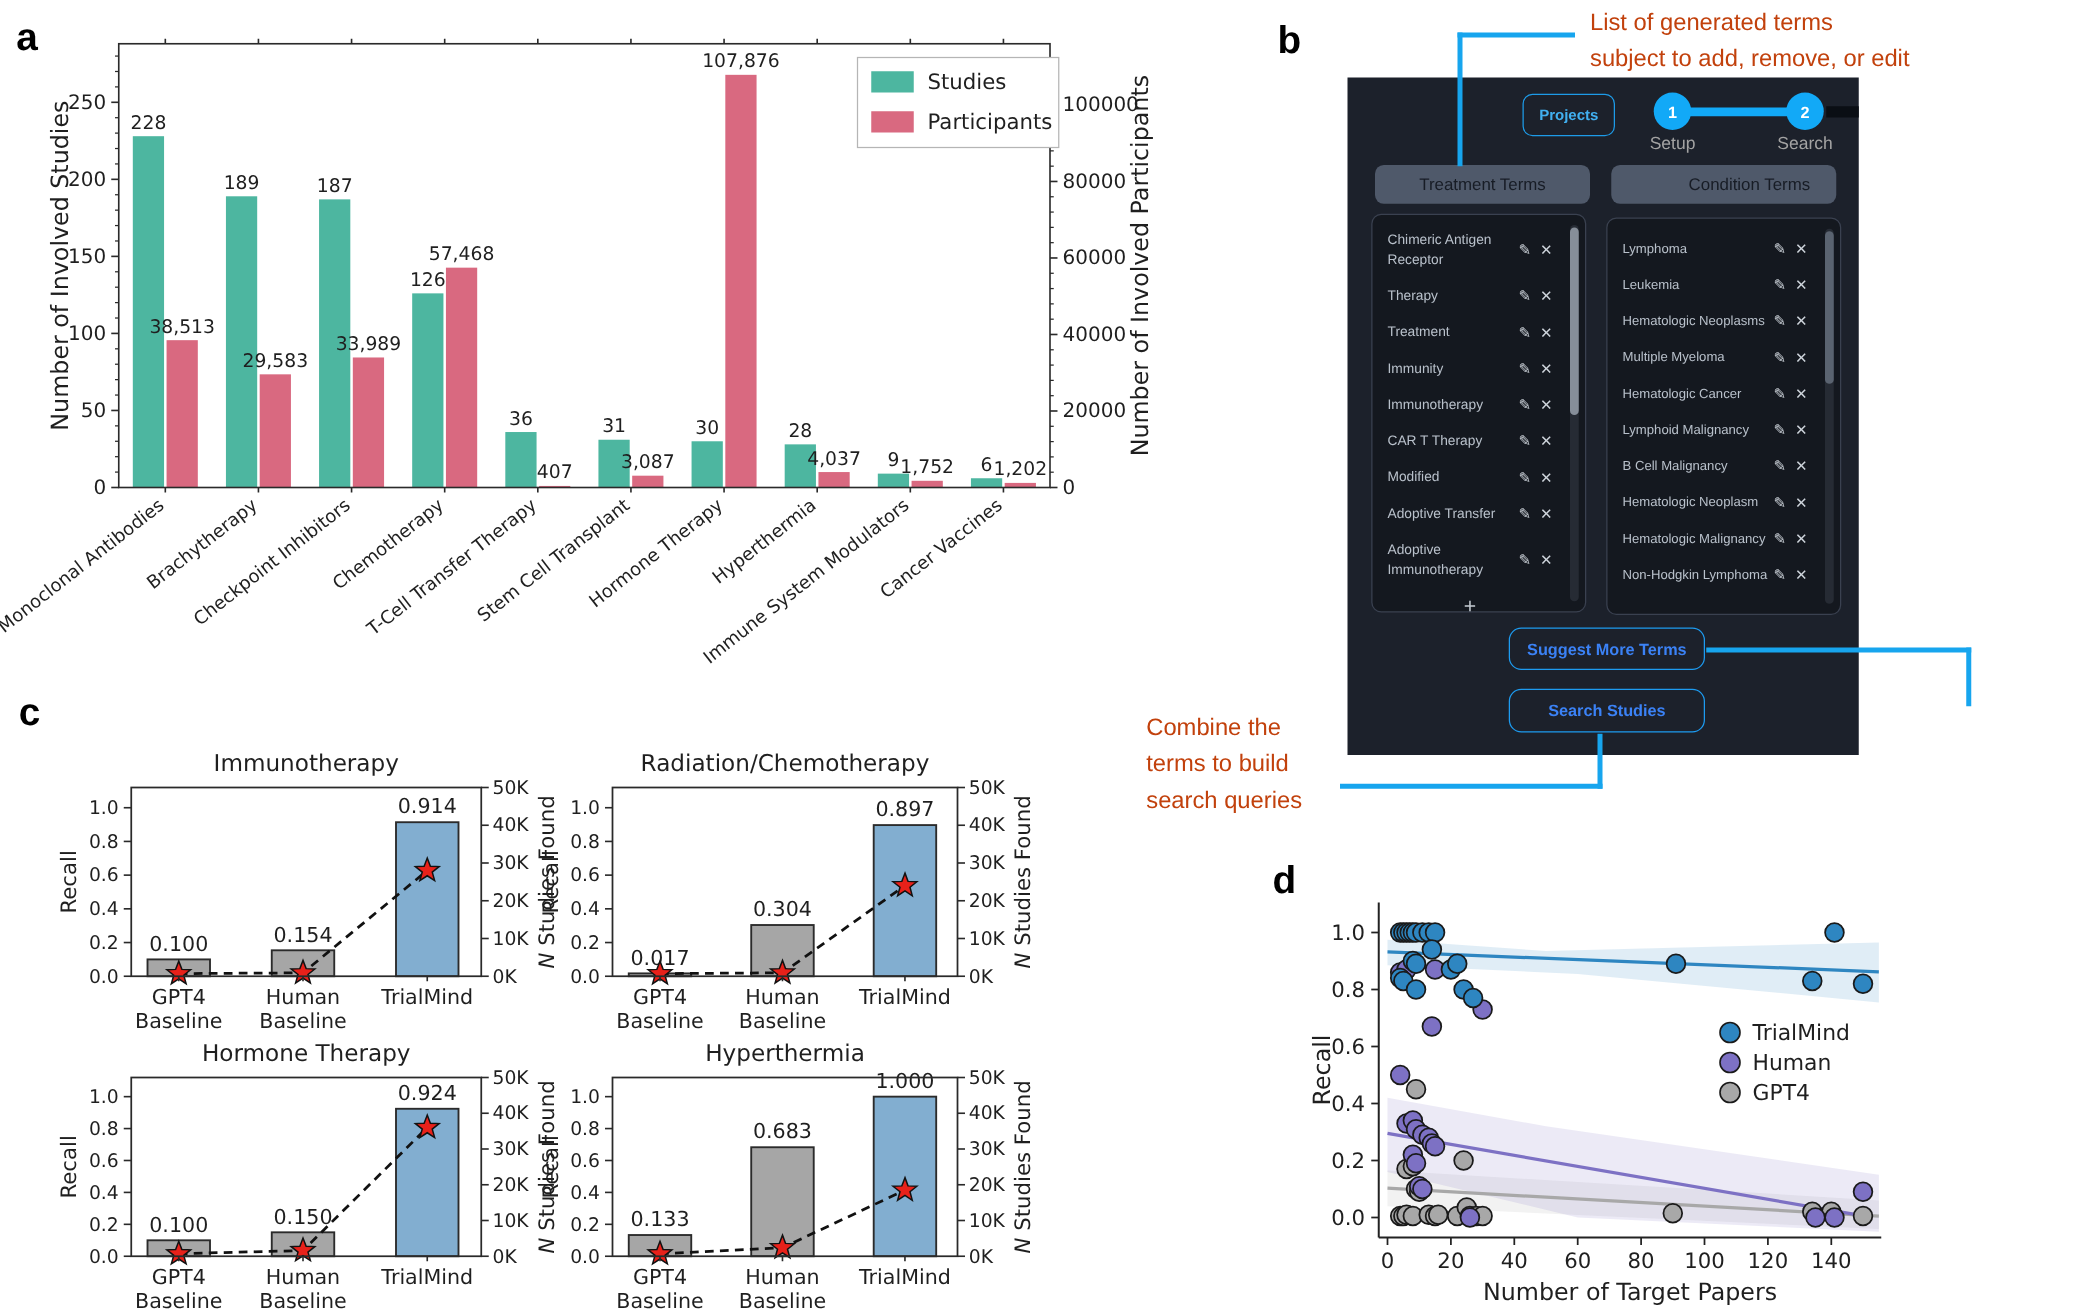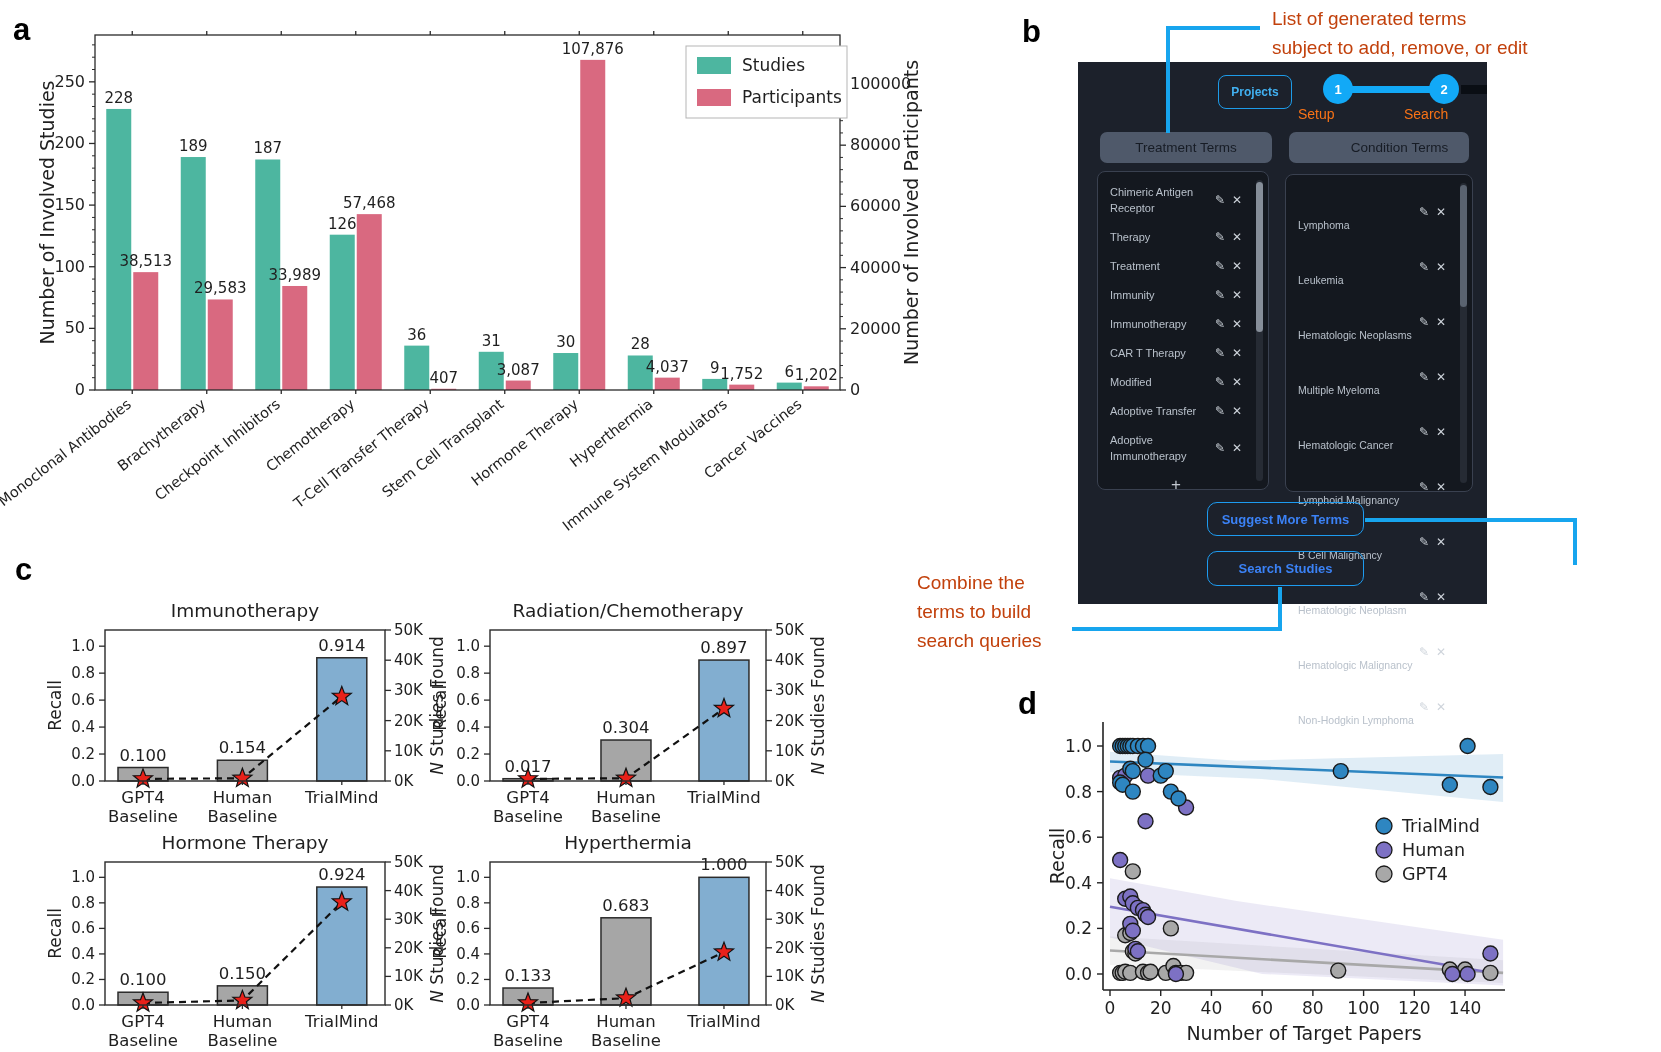--- a/index.html
+++ b/index.html
@@ -13,32 +13,32 @@
   .pb{position:absolute;left:1078px;top:62px;width:409px;height:542px;background:#1c212b;}
   .pb *{box-sizing:border-box;}
   .pb-projects{position:absolute;left:140px;top:13px;width:74px;height:34px;background:transparent;
     border:1.5px solid #1d9be8;border-radius:8px;color:#41b0f0;font-weight:bold;font-size:12px;
     font-family:"Liberation Sans",sans-serif;cursor:pointer;}
   .pb-stepline{position:absolute;left:262px;top:24px;width:104px;height:7px;background:#12a9f7;}
   .pb-stepdark{position:absolute;left:383px;top:23px;width:26px;height:9px;background:#0a0e14;}
   .pb-step{position:absolute;width:30px;height:30px;border-radius:50%;background:#12a9f7;color:#fff;
     font-size:13px;font-weight:bold;display:flex;align-items:center;justify-content:center;top:12px;cursor:pointer;}
   .pb-step1{left:245px;} .pb-step2{left:351px;}
-  .pb-steplabel{position:absolute;top:44px;width:80px;text-align:left;color:#f97316;font-size:14px;}
+  .pb-steplabel{position:absolute;top:44px;width:80px;text-align:center;color:#a3a3a3;font-size:14px;}
   .pb-sl1{left:220px;} .pb-sl2{left:326px;}
   .pb-header{position:absolute;top:70px;height:31px;background:#4f596a;border-radius:7px;color:#171c25;
     font-weight:normal;font-size:13.5px;display:flex;align-items:center;justify-content:center;}
   .pb-h1{left:22px;width:172px;} .pb-h2{left:211px;width:180px;padding-left:41px;}
   .pb-list{position:absolute;background:#14181f;border:1px solid #3a4150;border-radius:8px;
     padding:12px 26px 8px 12px;color:#b9c1cb;font-size:11px;line-height:16px;}
   .pb-list1{left:19px;top:109px;width:172px;height:319px;}
   .pb-list2{left:207px;top:112px;width:188px;height:318px;padding-top:16px;}
   .pb-row{display:flex;align-items:center;margin:0 0 13px 0;}
   .pb-term{flex:1;min-width:0;}
-  .pb-list2 .pb-term{white-space:nowrap;font-size:10.5px;margin-top:26px;}
+  .pb-list2 .pb-term{white-space:nowrap;font-size:10.5px;}
   .pb-ic{color:#ced4db;font-size:12px;margin-left:7px;flex:none;cursor:pointer;}
   .pb-add{text-align:center;color:#c2c8d0;font-size:17px;cursor:pointer;margin-top:2px;}
   .pb-sb{position:absolute;right:5px;top:8px;bottom:8px;width:7px;background:#262b34;border-radius:4px;}
   .pb-thumb{position:absolute;left:0;top:2px;width:7px;border-radius:4px;}
   .pb-list1 .pb-thumb{height:150px;background:#868e99;}
   .pb-list2 .pb-thumb{height:122px;background:#5a6370;}
   .pb-action{position:absolute;left:129px;width:157px;background:transparent;border:1.5px solid #1d9bf0;
     border-radius:10px;color:#3b82f6;font-weight:bold;font-size:13px;font-family:"Liberation Sans",sans-serif;cursor:pointer;}
   .pb-suggest{top:440px;height:34px;}
   .pb-search{top:489px;height:35px;}

